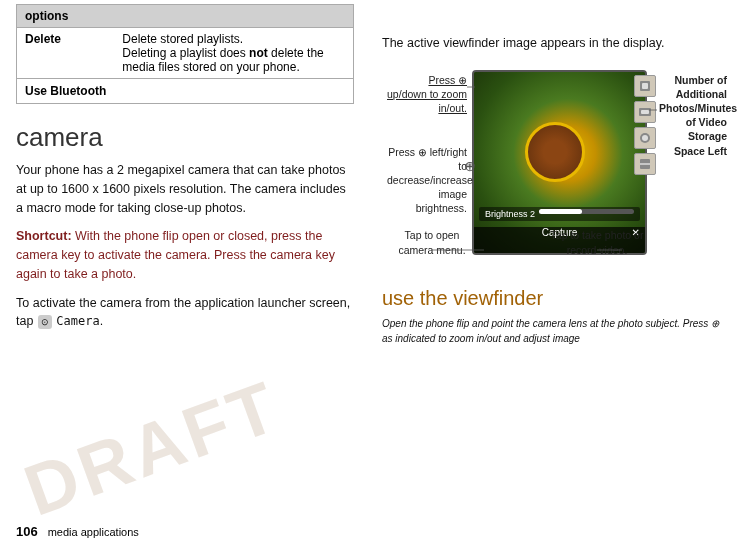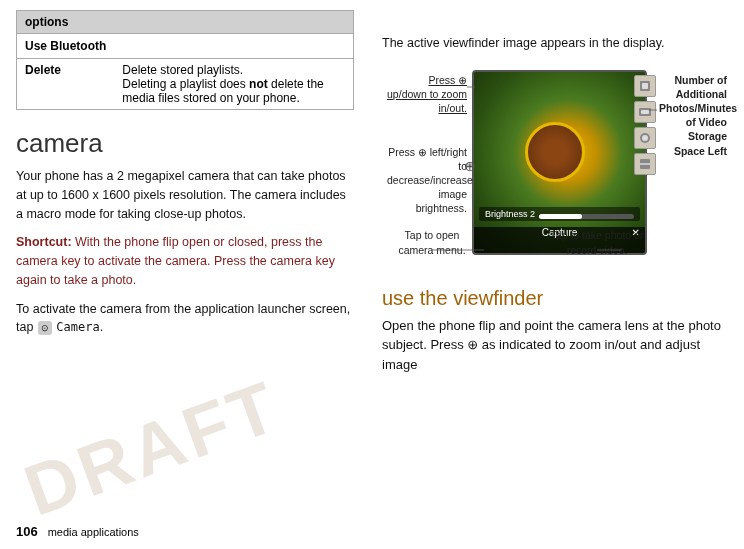--- a/index.html
+++ b/index.html
@@ -16,21 +16,21 @@
 
     .page-container {
       display: flex;
       width: 744px;
       height: 549px;
     }
 
     
     .left-col {
       width: 370px;
-      padding: 10px 16px;
+      padding: 4px 16px;
       flex-shrink: 0;
     }
 
     
     .options-table {
       width: 100%;
       border-collapse: collapse;
       border: 1px solid #aaa;
       margin-bottom: 18px;
     }
@@ -176,21 +176,21 @@
     
     .brightness-bar {
       position: absolute;
       bottom: 32px;
       left: 5px;
       right: 5px;
       background: rgba(0,0,0,0.5);
       border-radius: 2px;
       padding: 2px 6px;
       display: flex;
-      align-items: flex-end;
+      align-items: flex-start;
       gap: 4px;
     }
     .brightness-label {
       color: #fff;
       font-size: 9px;
       white-space: nowrap;
     }
     .brightness-track {
       flex: 1;
       height: 5px;
@@ -294,23 +294,24 @@
 
     
     .section-heading {
       font-size: 20px;
       font-weight: normal;
       color: #a16207;
       margin-bottom: 6px;
     }
 
     .bottom-text {
-      font-size: 13px;
+      font-size: 10px;
       line-height: 1.5;
       color: #111;
+      font-style: italic;
     }
 
     
     .inline-icon {
       display: inline-block;
       width: 14px;
       height: 14px;
       background: #ccc;
       border-radius: 3px;
       text-align: center;
@@ -331,32 +332,32 @@
 
   <div class="left-col">
 
     <table class="options-table">
       <thead>
         <tr>
           <td colspan="2" class="options-header">options</td>
         </tr>
       </thead>
       <tbody>
-        <tr class="options-row use-bluetooth">
-          <td>Use Bluetooth</td>
-          <td></td>
-        </tr>
         <tr class="options-row">
           <td>Delete</td>
           <td>
             <span>Delete stored playlists.</span>
             <br>
             <span>Deleting a playlist does <strong>not</strong> delete the media files stored on your phone.</span>
           </td>
         </tr>
+        <tr class="options-row use-bluetooth">
+          <td>Use Bluetooth</td>
+          <td></td>
+        </tr>
       </tbody>
     </table>
 
     <h1 class="camera-heading">camera</h1>
 
     <p class="body-text">Your phone has a 2 megapixel camera that can take photos at up to 1600 x 1600 pixels resolution. The camera includes a macro mode for taking close-up photos.</p>
 
     <p class="shortcut-text">
       <strong>Shortcut:</strong>
       <span>With the phone flip open or closed, press the camera key to activate the camera. Press the camera key again to take a photo.</span>

